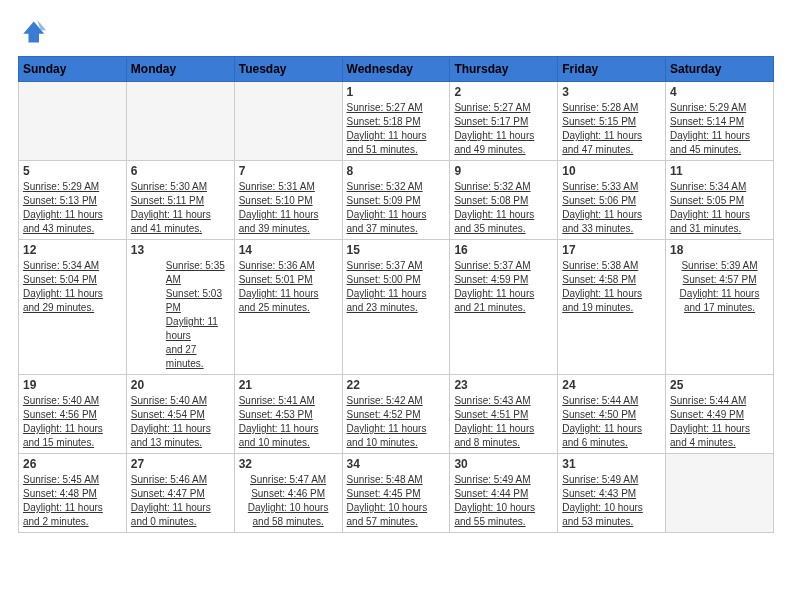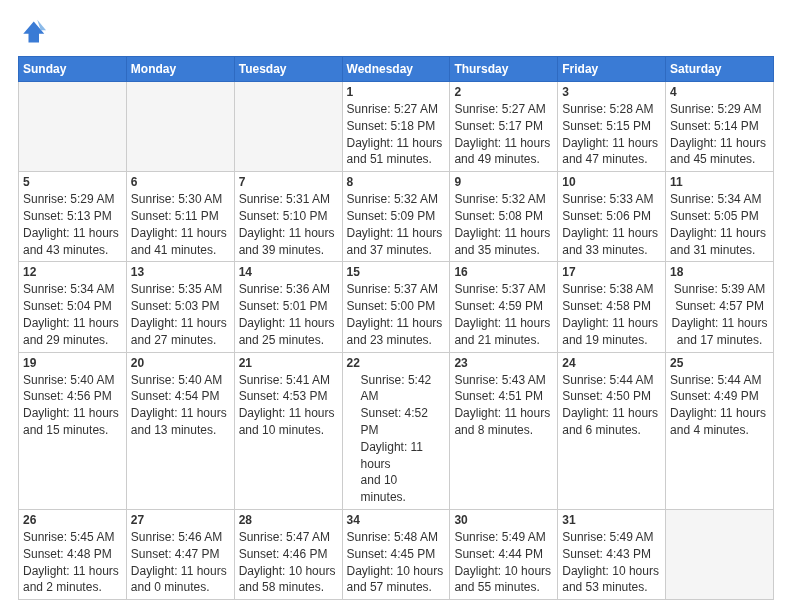--- a/index.html
+++ b/index.html
@@ -49,21 +49,21 @@
       font-size: 14px;
       color: #555;
     }
     table {
       width: 100%;
       border-collapse: collapse;
       table-layout: fixed;
     }
     .day-header {
       background: #3a7bd5;
-      color: #ffffff;
+      color: #000000;
       font-size: 12px;
       font-weight: bold;
       padding: 5px 4px;
       text-align: left;
       border: 1px solid #2e6ac1;
     }
     .cell {
       vertical-align: top;
       border: 1px solid #ccc;
       padding: 3px 4px;
@@ -75,21 +75,22 @@
     .cell.empty {
       background: #f5f5f5;
     }
     .cell-date {
       font-weight: bold;
       font-size: 12px;
       margin-bottom: 2px;
     }
     .cell-info {
       line-height: 1.4;
-      font-size: 12px;
+      font-size: 10px;
+      text-decoration: underline;
     }
     tr:nth-child(even) .cell:not(.empty) {
       background: #fff;
     }
     .row-shade .cell:not(.empty) {
       background: #f9f9f9;
     }
   </style>
 </head>
 <body>
@@ -212,21 +213,21 @@
         <tr>
           <td class="cell">
             <div class="cell-date">12</div>
             <div class="cell-info" style="white-space: pre-line;">Sunrise: 5:34 AM
 Sunset: 5:04 PM
 Daylight: 11 hours
 and 29 minutes.</div>
           </td>
           <td class="cell">
             <div class="cell-date">13</div>
-            <div class="cell-info" style="white-space: pre-line;">Sunrise: 5:35 AM
+            <div class="cell-info" style="white-space: pre-line; margin-left: 35px;">Sunrise: 5:35 AM
 Sunset: 5:03 PM
 Daylight: 11 hours
 and 27 minutes.</div>
           </td>
           <td class="cell">
             <div class="cell-date">14</div>
             <div class="cell-info" style="white-space: pre-line;">Sunrise: 5:36 AM
 Sunset: 5:01 PM
 Daylight: 11 hours
 and 25 minutes.</div>
@@ -277,21 +278,21 @@
           </td>
           <td class="cell">
             <div class="cell-date">21</div>
             <div class="cell-info" style="white-space: pre-line;">Sunrise: 5:41 AM
 Sunset: 4:53 PM
 Daylight: 11 hours
 and 10 minutes.</div>
           </td>
           <td class="cell">
             <div class="cell-date">22</div>
-            <div class="cell-info" style="white-space: pre-line; margin-left: 14px;">Sunrise: 5:42 AM
+            <div class="cell-info" style="white-space: pre-line;">Sunrise: 5:42 AM
 Sunset: 4:52 PM
 Daylight: 11 hours
 and 10 minutes.</div>
           </td>
           <td class="cell">
             <div class="cell-date">23</div>
             <div class="cell-info" style="white-space: pre-line;">Sunrise: 5:43 AM
 Sunset: 4:51 PM
 Daylight: 11 hours
 and 8 minutes.</div>
@@ -320,22 +321,22 @@
 and 2 minutes.</div>
           </td>
           <td class="cell">
             <div class="cell-date">27</div>
             <div class="cell-info" style="white-space: pre-line;">Sunrise: 5:46 AM
 Sunset: 4:47 PM
 Daylight: 11 hours
 and 0 minutes.</div>
           </td>
           <td class="cell">
-            <div class="cell-date">28</div>
-            <div class="cell-info" style="white-space: pre-line;">Sunrise: 5:47 AM
+            <div class="cell-date">32</div>
+            <div class="cell-info" style="white-space: pre-line; text-align: center;">Sunrise: 5:47 AM
 Sunset: 4:46 PM
 Daylight: 10 hours
 and 58 minutes.</div>
           </td>
           <td class="cell">
             <div class="cell-date">34</div>
             <div class="cell-info" style="white-space: pre-line;">Sunrise: 5:48 AM
 Sunset: 4:45 PM
 Daylight: 10 hours
 and 57 minutes.</div>

